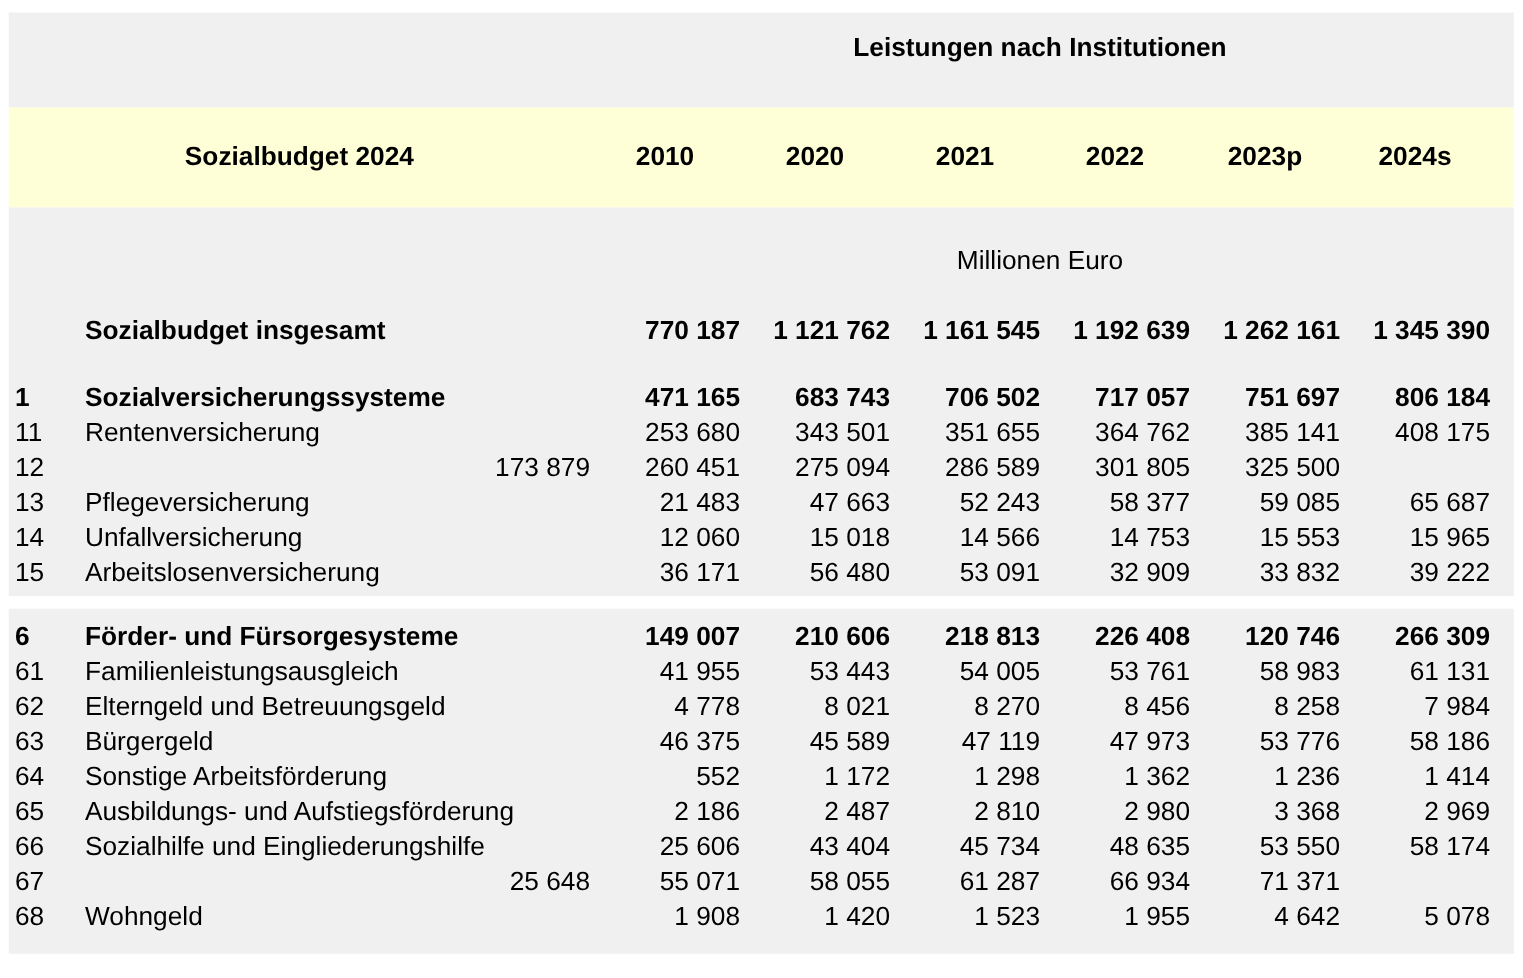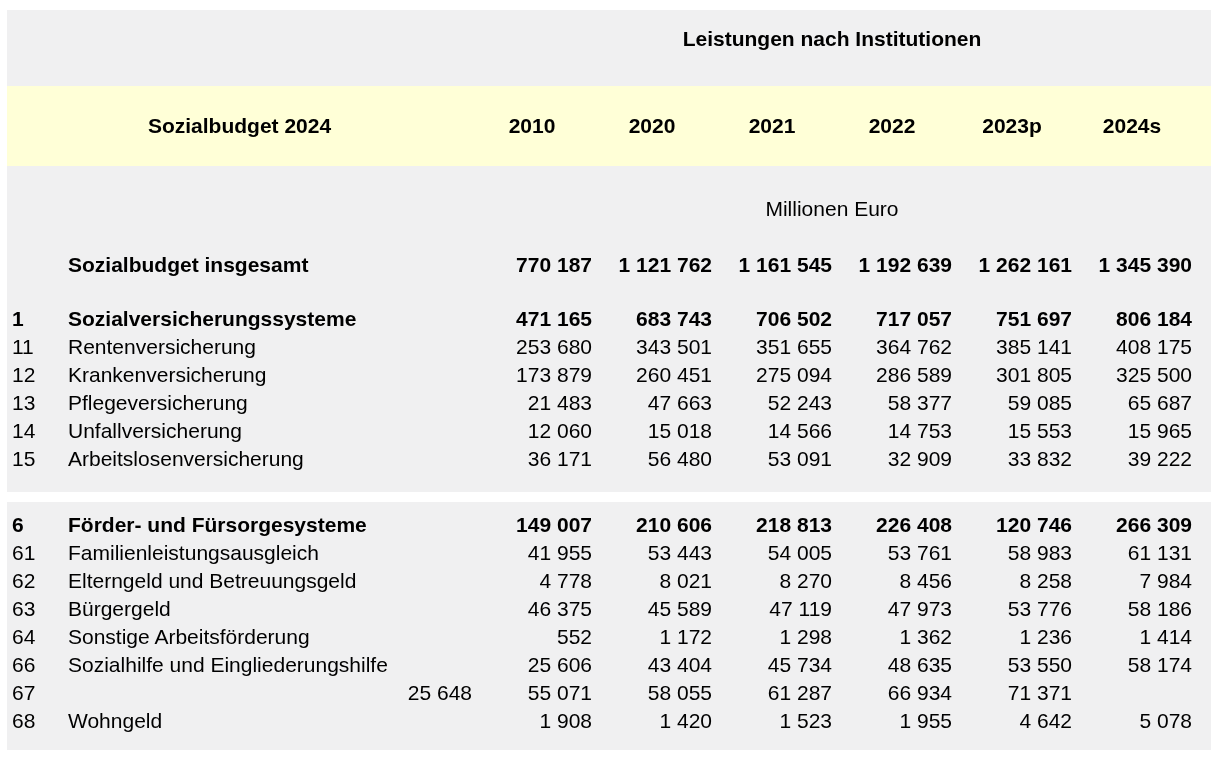--- a/index.html
+++ b/index.html
@@ -44,21 +44,21 @@
   .head-label{
     grid-column:1 / span 2;text-align:center;
     font-size:21px;font-weight:bold;
   }
   .year{
     text-align:center;font-size:21px;font-weight:bold;
   }
 
   
   .block{background:var(--band-bg);}
-  .block-1{padding-top:29px;padding-bottom:19px;}
+  .block-1{padding-top:29px;padding-bottom:4px;}
   .block-2{padding-top:9px;padding-bottom:15px;}
   .gap{height:10px;background:var(--page-bg);}
 
   .unit-row{height:28px;align-items:center;}
   .unit{
     grid-column:3 / -1;text-align:center;
     font-size:21px;line-height:28px;
   }
 
   .row{height:28px;}
@@ -121,21 +121,20 @@
           <div class="cell label">Rentenversicherung</div>
           <div class="cell num">253 680</div>
           <div class="cell num">343 501</div>
           <div class="cell num">351 655</div>
           <div class="cell num">364 762</div>
           <div class="cell num">385 141</div>
           <div class="cell num">408 175</div>
         </div>
         <div class="grid row">
           <div class="cell code">12</div>
-          <div class="cell label">Krankenversicherung</div>
           <div class="cell num">173 879</div>
           <div class="cell num">260 451</div>
           <div class="cell num">275 094</div>
           <div class="cell num">286 589</div>
           <div class="cell num">301 805</div>
           <div class="cell num">325 500</div>
         </div>
         <div class="grid row">
           <div class="cell code">13</div>
           <div class="cell label">Pflegeversicherung</div>
@@ -217,20 +216,30 @@
           <div class="cell code">64</div>
           <div class="cell label">Sonstige Arbeitsförderung</div>
           <div class="cell num">552</div>
           <div class="cell num">1 172</div>
           <div class="cell num">1 298</div>
           <div class="cell num">1 362</div>
           <div class="cell num">1 236</div>
           <div class="cell num">1 414</div>
         </div>
         <div class="grid row">
+          <div class="cell code">65</div>
+          <div class="cell label">Ausbildungs- und Aufstiegsförderung</div>
+          <div class="cell num">2 186</div>
+          <div class="cell num">2 487</div>
+          <div class="cell num">2 810</div>
+          <div class="cell num">2 980</div>
+          <div class="cell num">3 368</div>
+          <div class="cell num">2 969</div>
+        </div>
+        <div class="grid row">
           <div class="cell code">66</div>
           <div class="cell label">Sozialhilfe und Eingliederungshilfe</div>
           <div class="cell num">25 606</div>
           <div class="cell num">43 404</div>
           <div class="cell num">45 734</div>
           <div class="cell num">48 635</div>
           <div class="cell num">53 550</div>
           <div class="cell num">58 174</div>
         </div>
         <div class="grid row">

